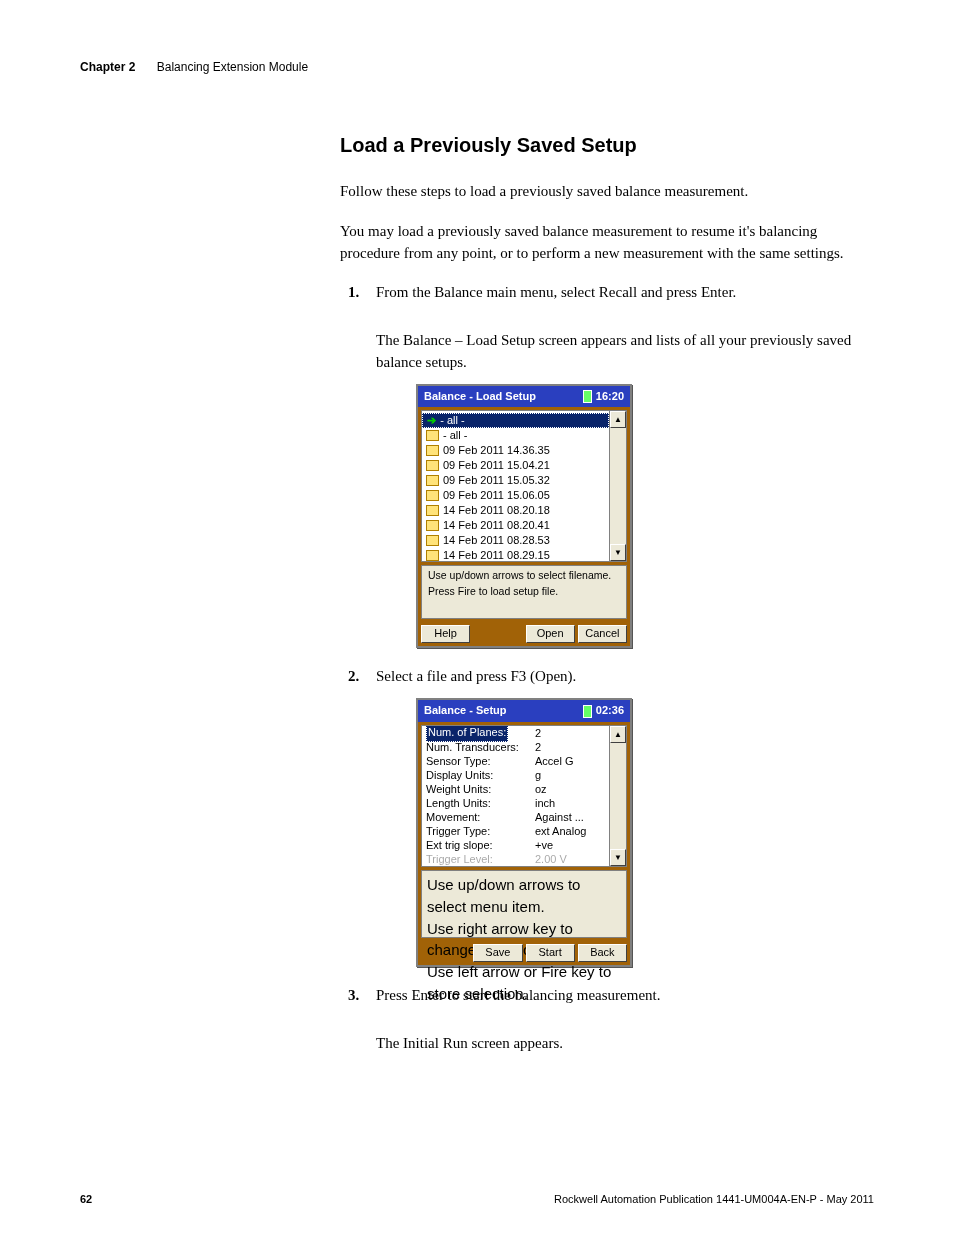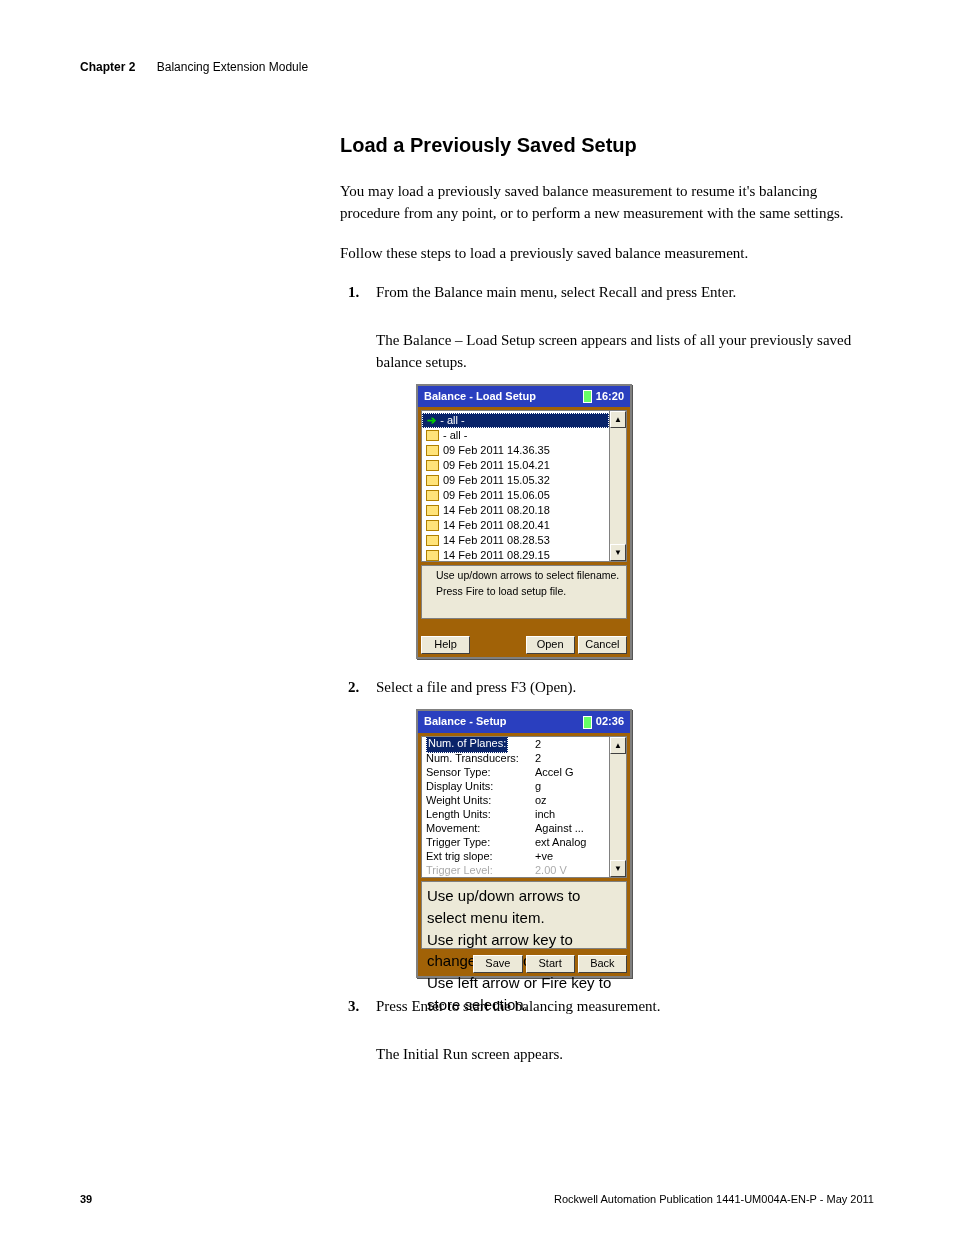--- a/index.html
+++ b/index.html
@@ -141,23 +141,23 @@
     border-right-color:#404040;
     border-bottom-color:#404040;
     background:#ece9d8;
     display:flex;align-items:center;justify-content:center;
     font-size:8px;color:#000;
   }
   .scrollbar .track { flex:1; background:#ece9d8; }
   .infotext {
     font-size: 10.5px;
     color:#000;
-    padding: 2px 6px 4px 14px;
+    padding: 2px 6px 4px 6px;
     border:1px solid #808080;
-    margin:0 3px 14px 3px;
+    margin:0 3px 3px 3px;
     background:#ece9d8;
     height: 46px;
   }
   .btnrow {
     display:flex;
     gap:3px;
     padding:3px;
   }
   .btnrow .btn {
     flex:1;
@@ -229,22 +229,22 @@
 
   <div class="running-head">
     <span class="chapter">Chapter 2</span>
     <span>Balancing Extension Module</span>
   </div>
 
   <div class="content">
 
     <h2 class="section">Load a Previously Saved Setup</h2>
 
+    <p class="body">Follow these steps to load a previously saved balance measurement.</p>
     <p class="body">You may load a previously saved balance measurement to resume it's balancing procedure from any point, or to perform a new measurement with the same settings.</p>
-    <p class="body">Follow these steps to load a previously saved balance measurement.</p>
 
     <ol class="steps">
       <li>
         <span class="num">1.</span>
         <span>From the Balance main menu, select Recall and press Enter.</span>
         <span class="subpara">The Balance – Load Setup screen appears and lists of all your previously saved balance setups.</span>
 
         
         <div class="device">
           <div class="titlebar">
@@ -396,17 +396,17 @@
       <li>
         <span class="num">3.</span>
         <span>Press Enter to start the balancing measurement.</span>
         <span class="subpara">The Initial Run screen appears.</span>
       </li>
     </ol>
 
   </div>
 
   <div class="footer">
-    <span class="pg">39</span>
+    <span class="pg">62</span>
     <span>Rockwell Automation Publication 1441-UM004A-EN-P - May 2011</span>
   </div>
 
 </div>
 
 </body></html>

